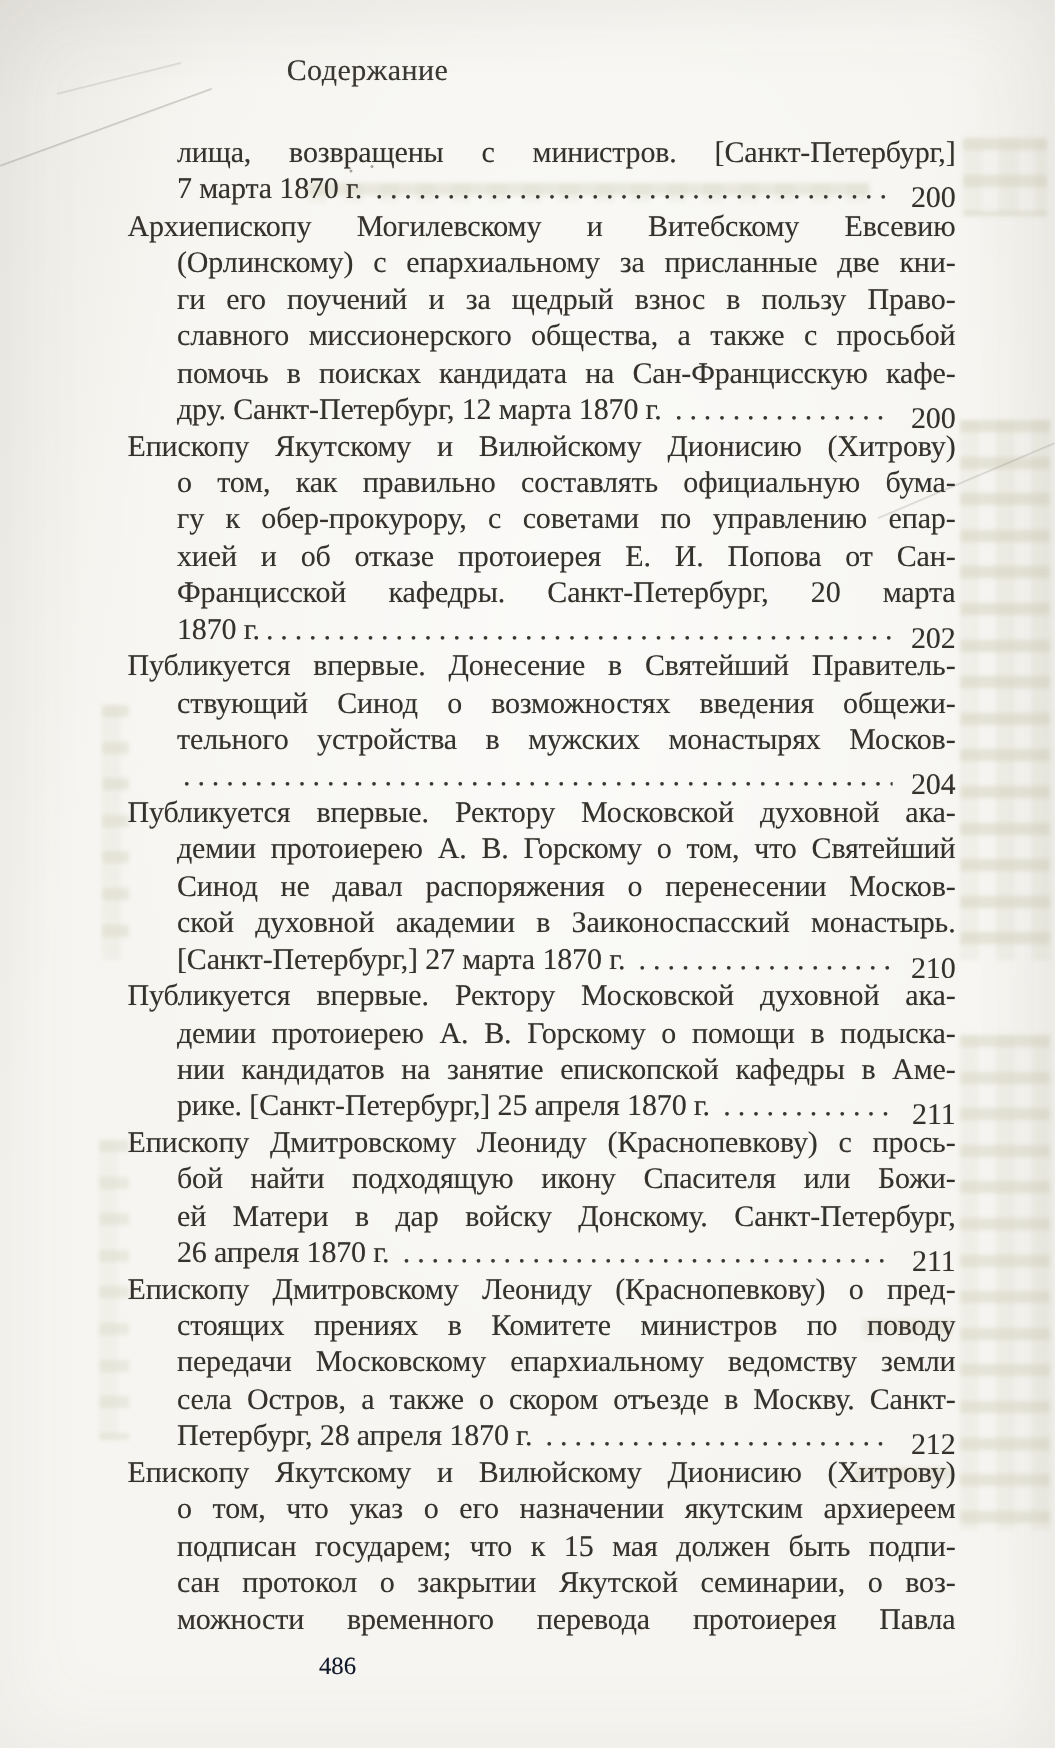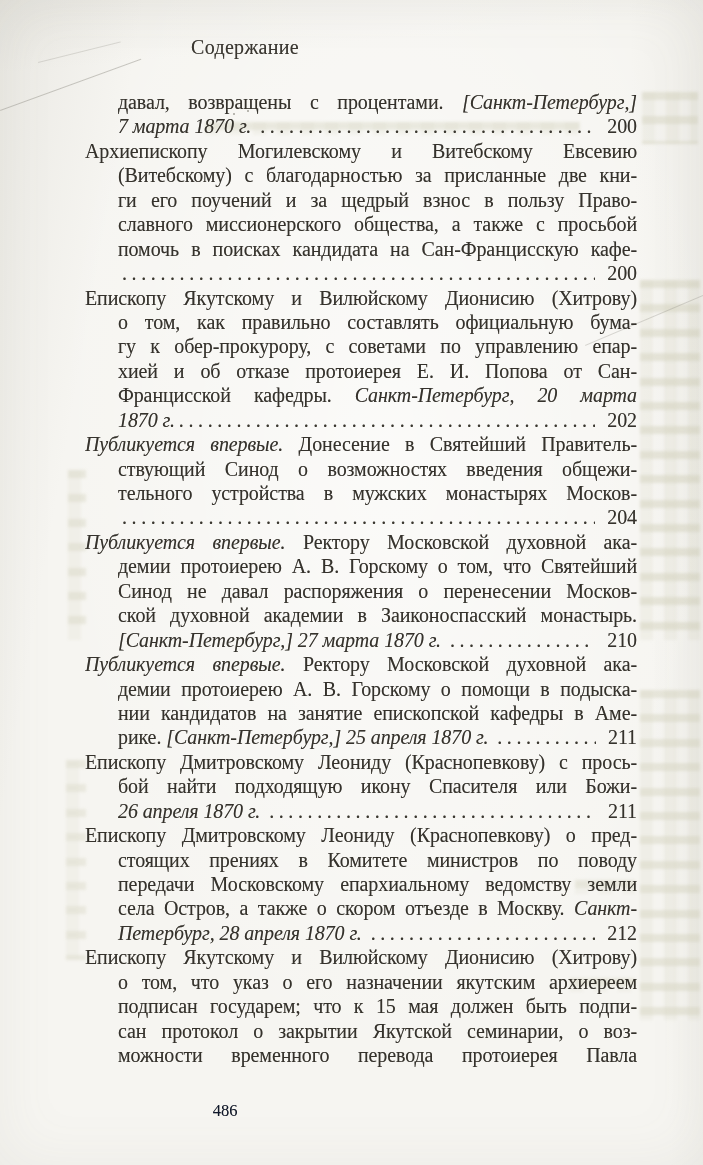--- a/index.html
+++ b/index.html
@@ -33,29 +33,29 @@
     font-size: 20px;
     text-shadow: 0 0 0.5px rgba(53,50,44,0.40);
   }
   .line {
     height: 24.45px; line-height: 24.45px;
     overflow: hidden; letter-spacing: -0.1px;
     white-space: normal;
   }
   .line.justify { text-align: justify; text-align-last: justify; text-justify: inter-word; }
   .line.indent { padding-left: 33px; }
-  .line.leader { display: flex; align-items: flex-end; }
+  .line.leader { display: flex; align-items: center; }
   .line.leader .runs { flex: 0 0 auto; white-space: pre; }
   .dots {
     flex: 1 1 auto; overflow: hidden; white-space: nowrap;
     letter-spacing: 4.6px; padding-left: 4px;
     color: #3a372f;
   }
   .pg { flex: 0 0 auto; padding-left: 12px; text-align: right; font-style: normal; margin-top: 12px; }
-  .it { font-style: italic; }
+  .it { }
   .page-footer {
     position: absolute; top: 1101px; left: 185px; width: 80px;
     text-align: center; font-size: 16.5px; color: #0f172a;
     text-shadow: 0 0 0.5px rgba(58,55,49,0.45);
   }
   .bleed {
     position: absolute; pointer-events: none;
     filter: blur(1.4px);
   }
   .rows {
@@ -90,34 +90,35 @@
 <div class="scratch" style="left:0px;   top:110px; width:150px; transform:rotate(-20deg);"></div>
 <div class="scratch" style="left:38px;  top:62px;  width:85px;  transform:rotate(-14deg); opacity:.6;"></div>
 <div class="scratch" style="left:585px; top:345px; width:132px; transform:rotate(-23deg); opacity:.7;"></div>
 <div class="speck" style="left:233px; top:113px;"></div>
 <div class="speck" style="left:247px; top:110px;"></div>
 
 <div class="page-header">Содержание</div>
 
 <div class="toc">
     <div class="entry">
-      <div class="line indent justify"><span class="runs"><span>давал, возвращены с процентами. </span><span class="it">[Санкт-Петербург,]</span></span></div>
+      <div class="line indent justify"><span class="runs"><span>лища, возвращены с министров. </span><span class="it">[Санкт-Петербург,]</span></span></div>
       <div class="line indent leader">
         <span class="runs"><span class="it">7 марта 1870 г. </span></span>
         <span class="dots">..........................................................................................</span>
         <span class="pg">200</span>
       </div>
     </div>
     <div class="entry">
       <div class="line justify"><span class="runs"><span>Архиепископу Могилевскому и Витебскому Евсевию</span></span></div>
-      <div class="line indent justify"><span class="runs"><span>(Витебскому) с благодарностью за присланные две кни-</span></span></div>
+      <div class="line indent justify"><span class="runs"><span>(Орлинскому) с епархиальному за присланные две кни-</span></span></div>
       <div class="line indent justify"><span class="runs"><span>ги его поучений и за щедрый взнос в пользу Право-</span></span></div>
       <div class="line indent justify"><span class="runs"><span>славного миссионерского общества, а также с просьбой</span></span></div>
       <div class="line indent justify"><span class="runs"><span>помочь в поисках кандидата на Сан-Францисскую кафе-</span></span></div>
       <div class="line indent leader">
+        <span class="runs"><span>дру. </span><span class="it">Санкт-Петербург, 12 марта 1870 г. </span></span>
         <span class="dots">..........................................................................................</span>
         <span class="pg">200</span>
       </div>
     </div>
     <div class="entry">
       <div class="line justify"><span class="runs"><span>Епископу Якутскому и Вилюйскому Дионисию (Хитрову)</span></span></div>
       <div class="line indent justify"><span class="runs"><span>о том, как правильно составлять официальную бума-</span></span></div>
       <div class="line indent justify"><span class="runs"><span>гу к обер-прокурору, с советами по управлению епар-</span></span></div>
       <div class="line indent justify"><span class="runs"><span>хией и об отказе протоиерея Е. И. Попова от Сан-</span></span></div>
       <div class="line indent justify"><span class="runs"><span>Францисской кафедры. </span><span class="it">Санкт-Петербург, 20 марта</span></span></div>
@@ -153,20 +154,21 @@
       <div class="line indent justify"><span class="runs"><span>нии кандидатов на занятие епископской кафедры в Аме-</span></span></div>
       <div class="line indent leader">
         <span class="runs"><span>рике. </span><span class="it">[Санкт-Петербург,] 25 апреля 1870 г. </span></span>
         <span class="dots">..........................................................................................</span>
         <span class="pg">211</span>
       </div>
     </div>
     <div class="entry">
       <div class="line justify"><span class="runs"><span>Епископу Дмитровскому Леониду (Краснопевкову) с прось-</span></span></div>
       <div class="line indent justify"><span class="runs"><span>бой найти подходящую икону Спасителя или Божи-</span></span></div>
+      <div class="line indent justify"><span class="runs"><span>ей Матери в дар войску Донскому. </span><span class="it">Санкт-Петербург,</span></span></div>
       <div class="line indent leader">
         <span class="runs"><span class="it">26 апреля 1870 г. </span></span>
         <span class="dots">..........................................................................................</span>
         <span class="pg">211</span>
       </div>
     </div>
     <div class="entry">
       <div class="line justify"><span class="runs"><span>Епископу Дмитровскому Леониду (Краснопевкову) о пред-</span></span></div>
       <div class="line indent justify"><span class="runs"><span>стоящих прениях в Комитете министров по поводу</span></span></div>
       <div class="line indent justify"><span class="runs"><span>передачи Московскому епархиальному ведомству земли</span></span></div>

